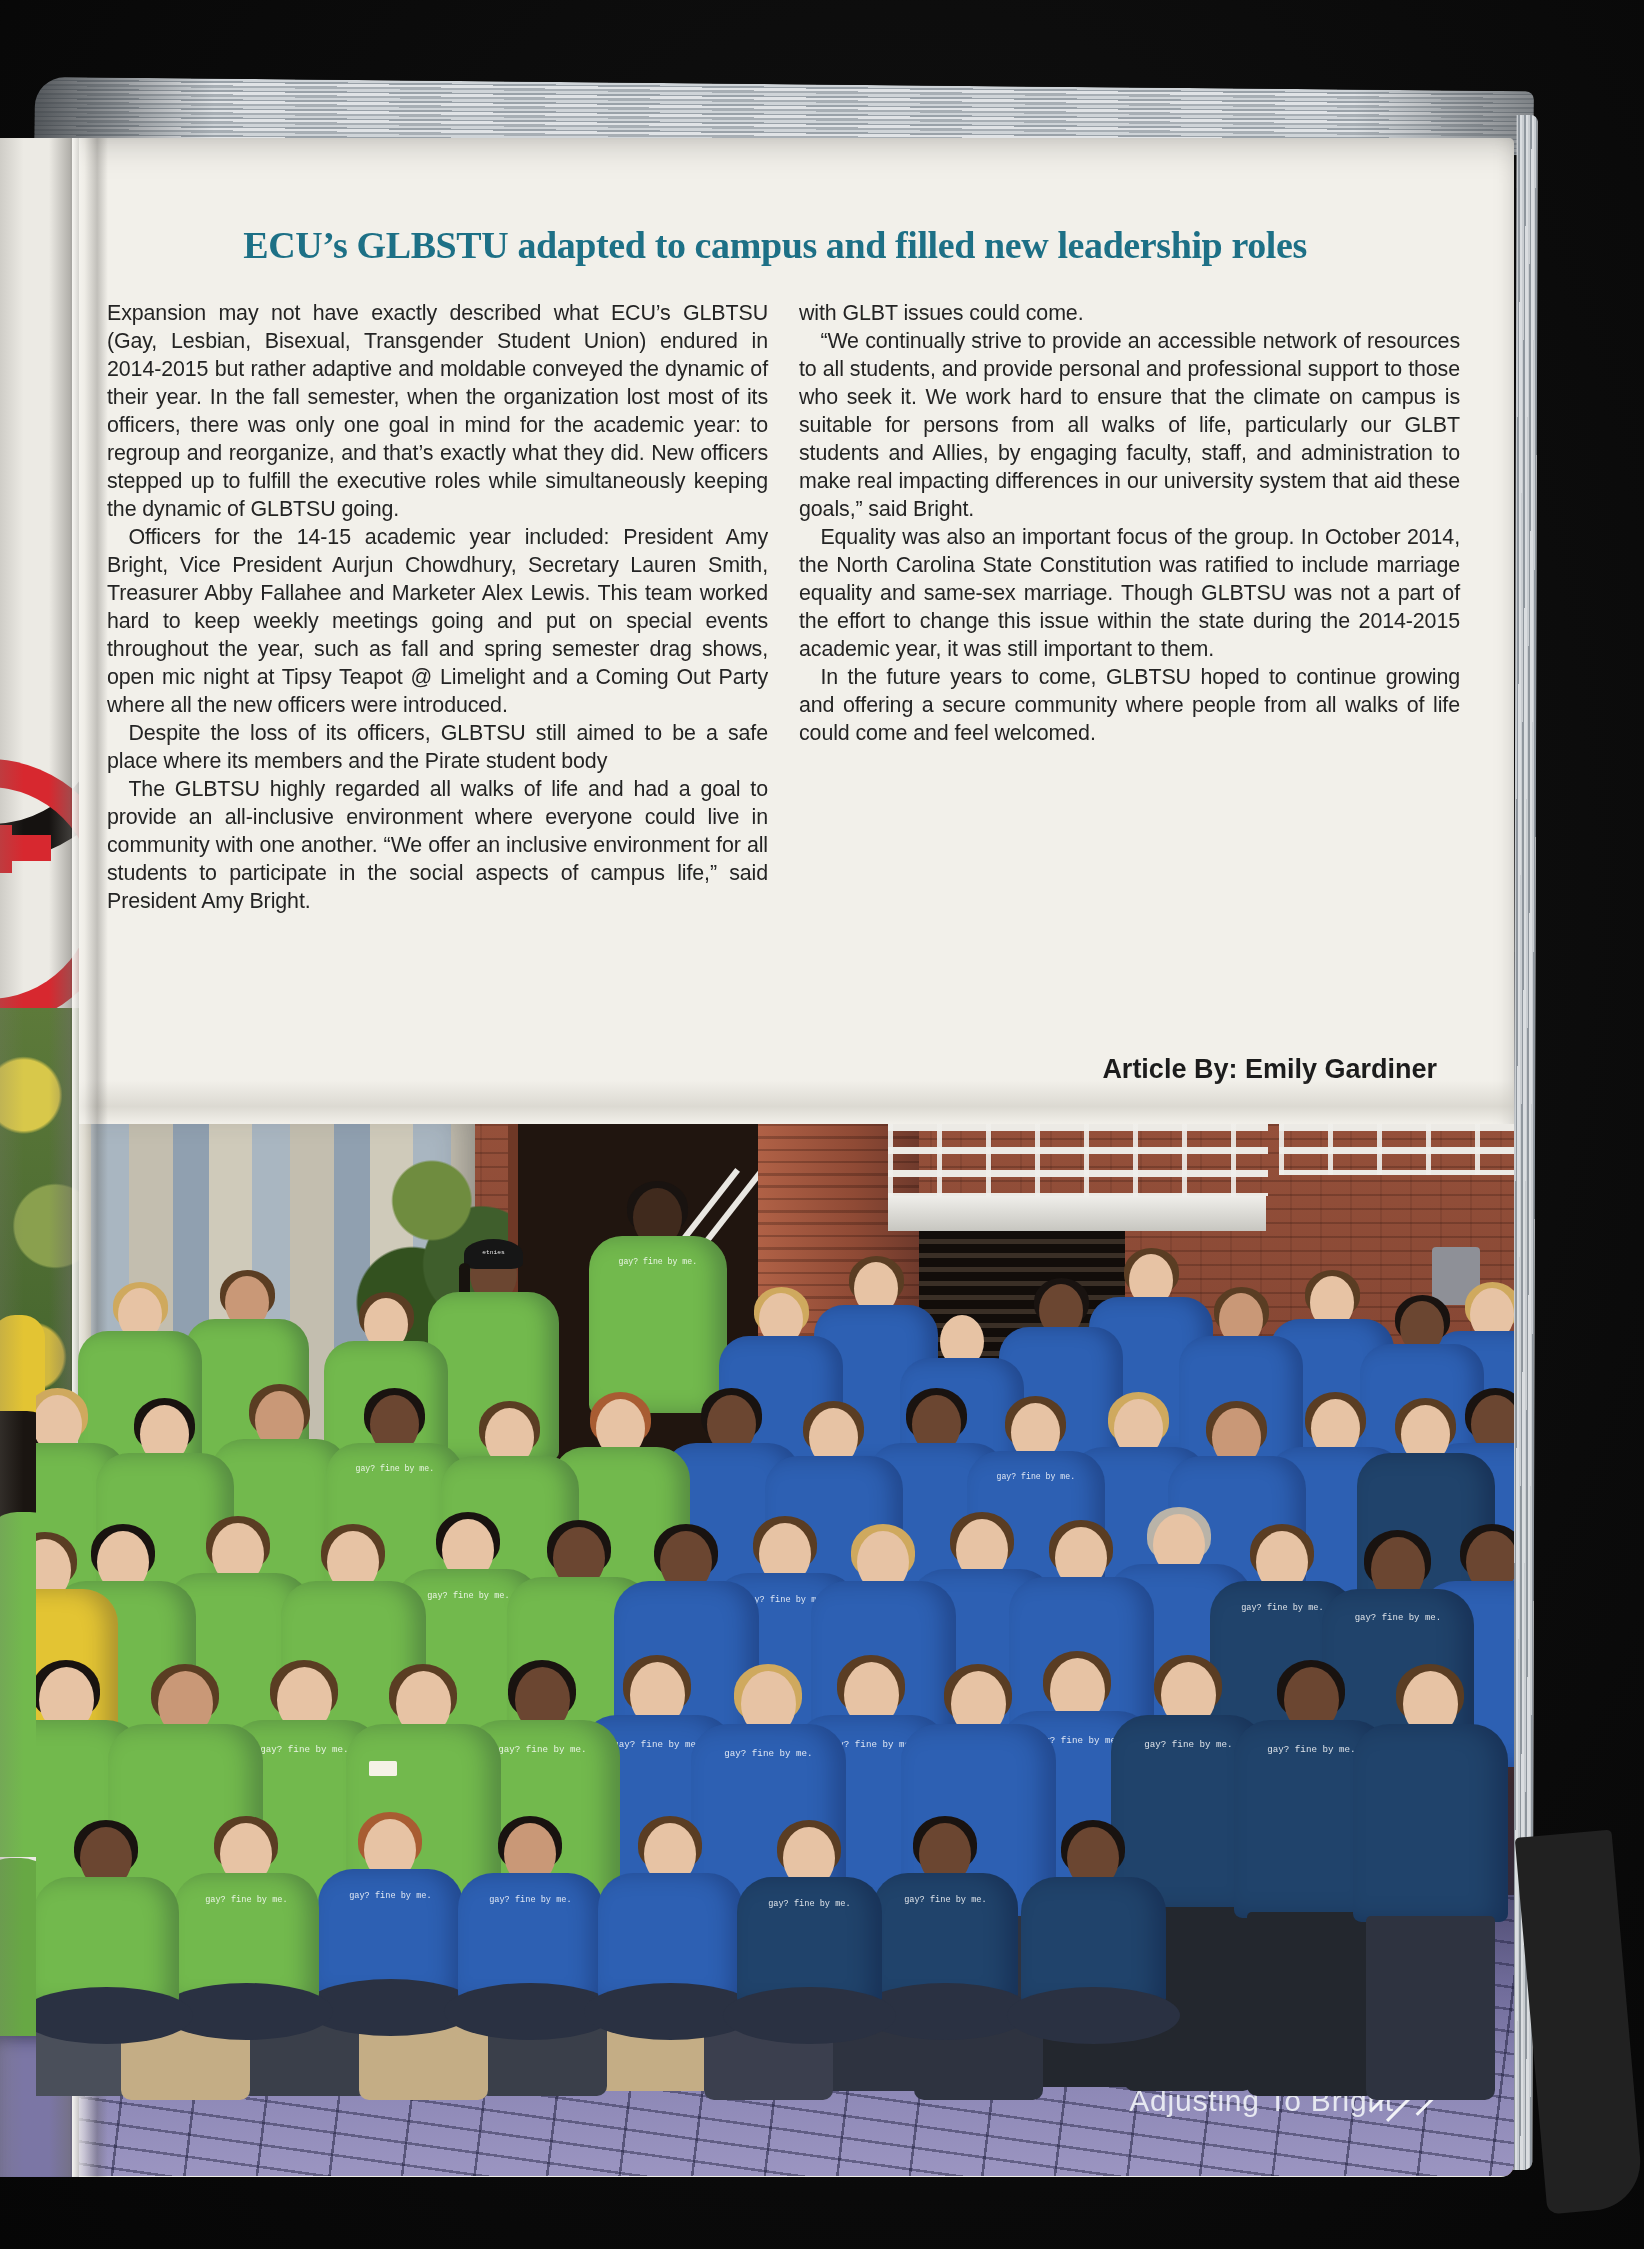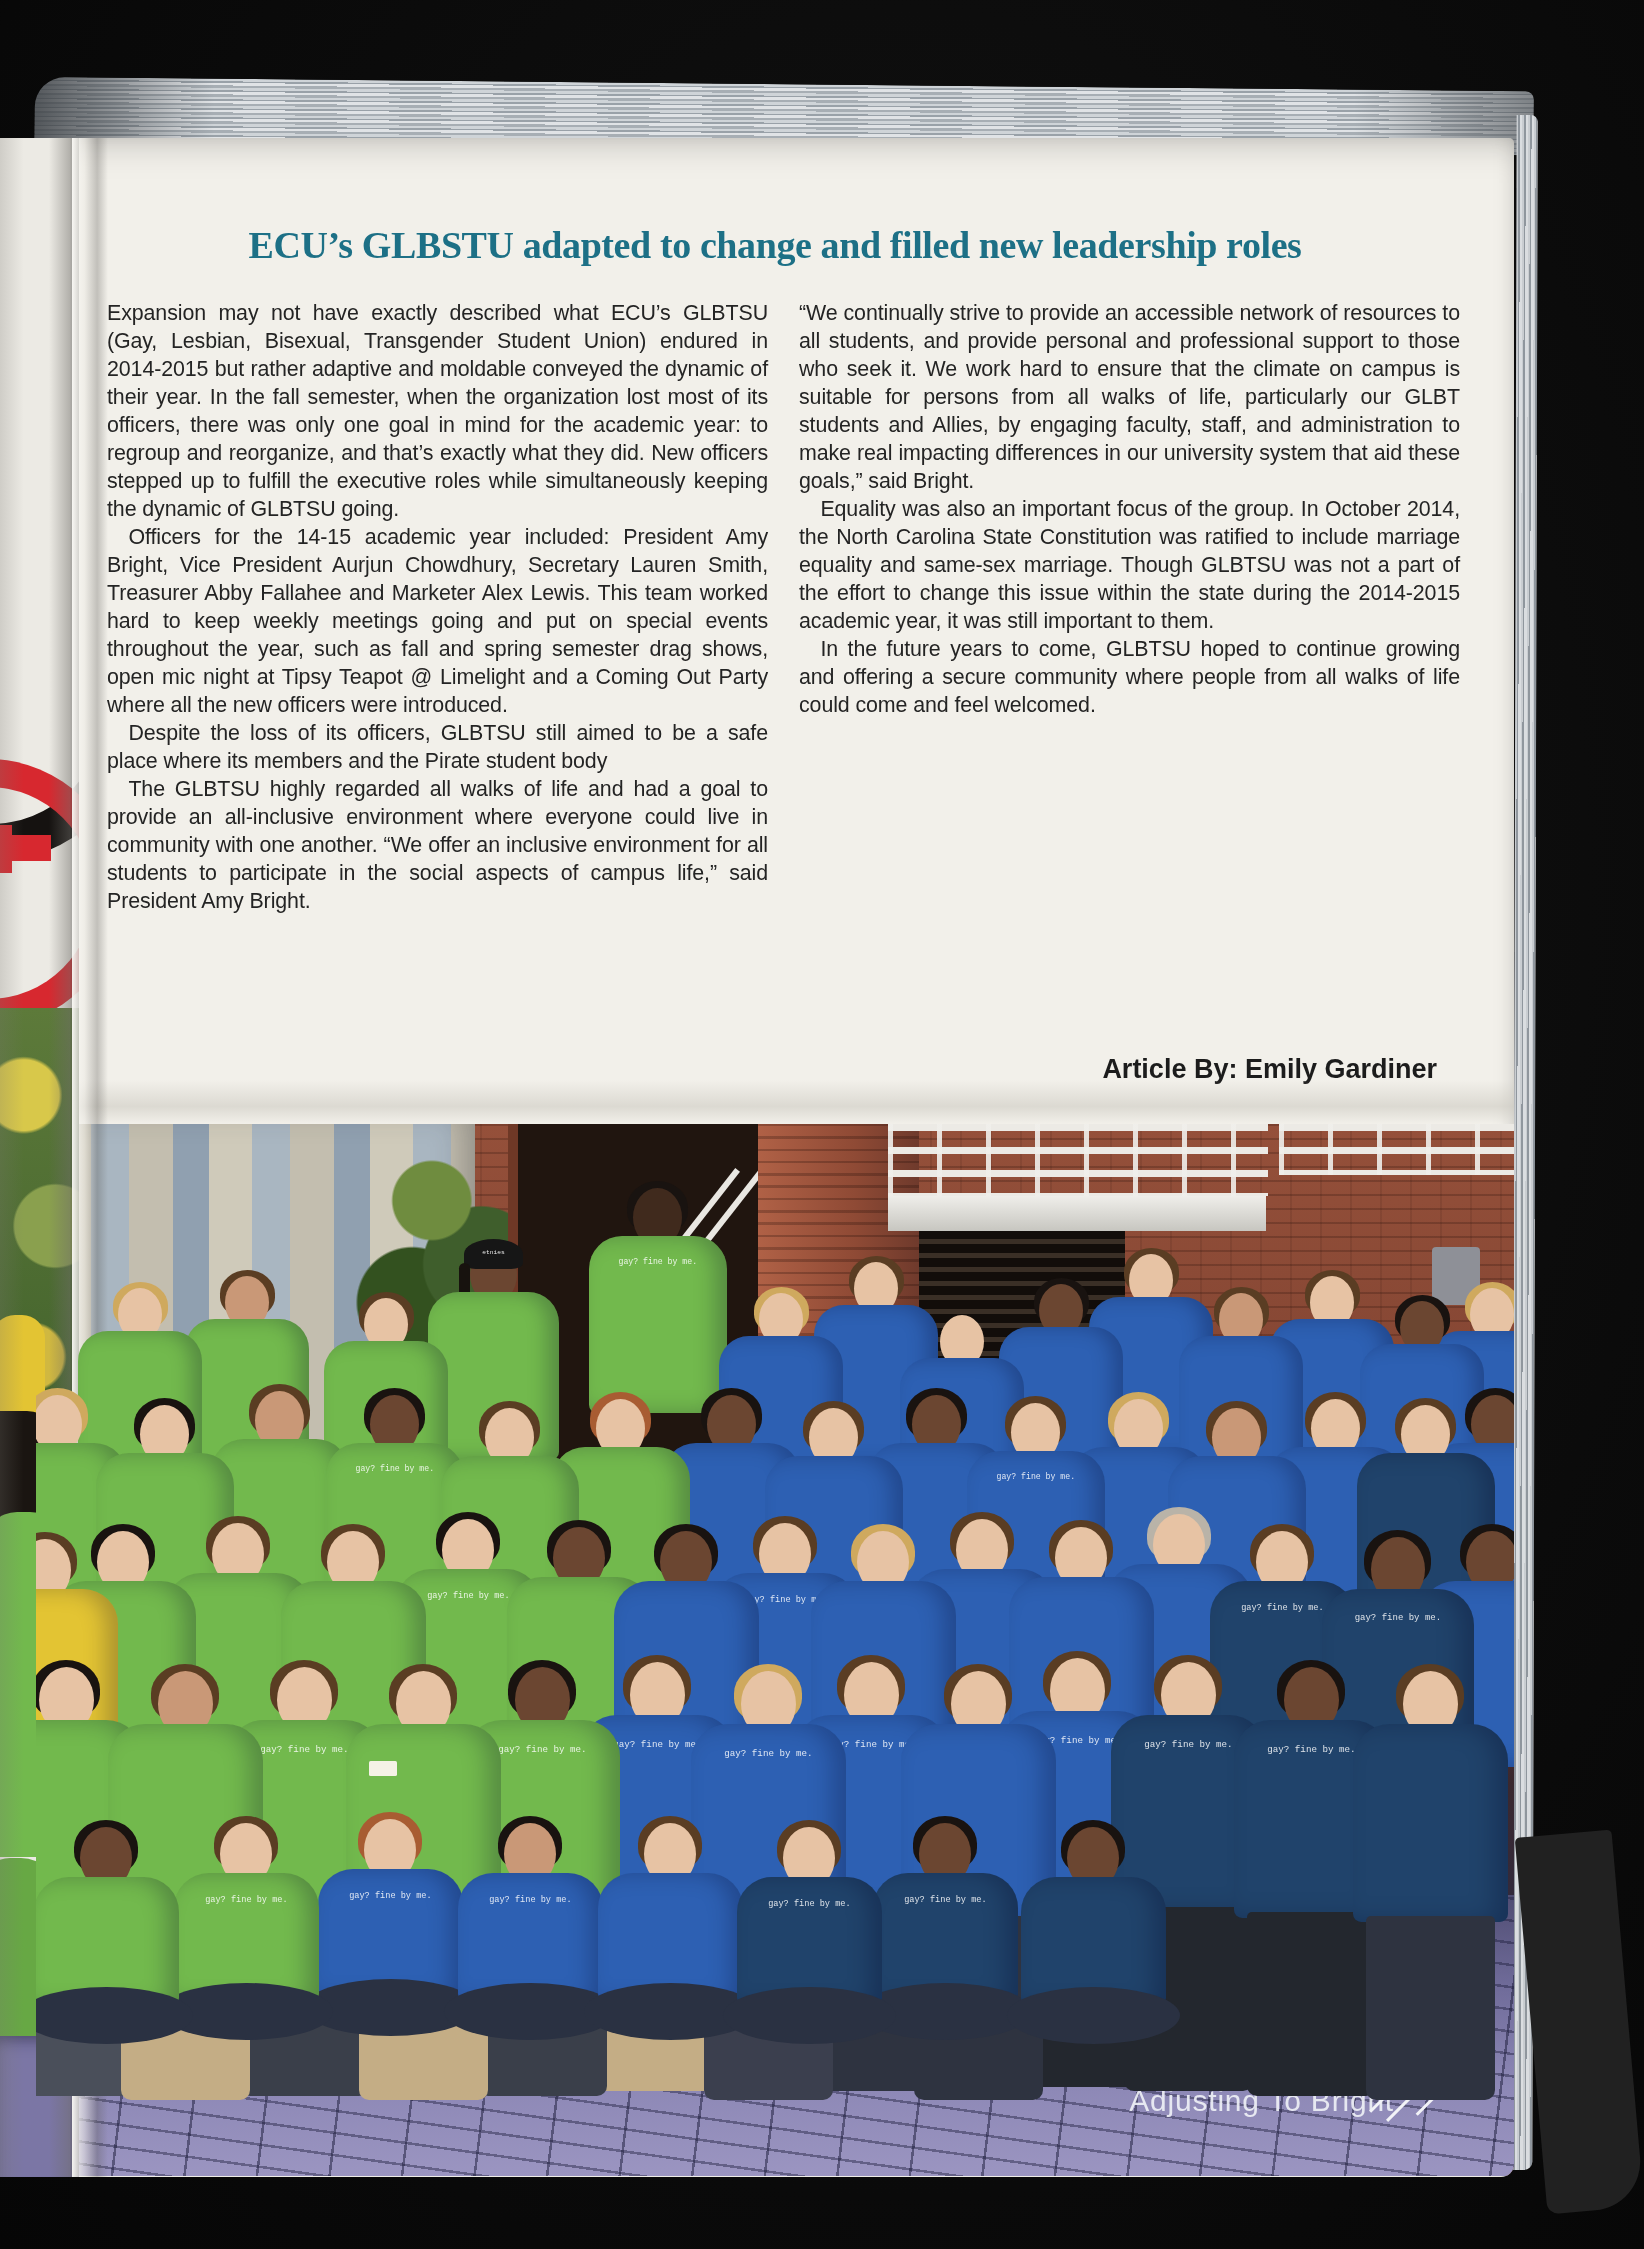--- a/index.html
+++ b/index.html
@@ -129,30 +129,31 @@
 </style>
 </head>
 <body>
 
 <div class="scan">
   <div class="stack-top"></div>
   <div class="stack-right"></div>
   <div class="cover-edge"></div>
 
   <div class="page">
-    <h1 class="page-title">ECU’s GLBSTU adapted to change and filled new leadership roles</h1>
+    <h1 class="page-title">ECU’s GLBSTU adapted to campus and filled new leadership roles</h1>
 
     <div class="columns">
       <div class="col">
           <p>Expansion may not have exactly described what ECU’s GLBTSU (Gay, Lesbian, Bisexual, Transgender Student Union) endured in 2014-2015 but rather adaptive and moldable conveyed the dynamic of their year. In the fall semester, when the organization lost most of its officers, there was only one goal in mind for the academic year: to regroup and reorganize, and that’s exactly what they did. New officers stepped up to fulfill the executive roles while simultaneously keeping the dynamic of GLBTSU going.</p>
           <p>Officers for the 14-15 academic year included: President Amy Bright, Vice President Aurjun Chowdhury, Secretary Lauren Smith, Treasurer Abby Fallahee and Marketer Alex Lewis. This team worked hard to keep weekly meetings going and put on special events throughout the year, such as fall and spring semester drag shows, open mic night at Tipsy Teapot @ Limelight and a Coming Out Party where all the new officers were introduced.</p>
           <p>Despite the loss of its officers, GLBTSU still aimed to be a safe place where its members and the Pirate student body</p>
           <p>The GLBTSU highly regarded all walks of life and had a goal to provide an all-inclusive environment where everyone could live in community with one another. “We offer an inclusive environment for all students to participate in the social aspects of campus life,” said President Amy Bright.</p>
         </div>
       <div class="col">
+          <p>with GLBT issues could come.</p>
           <p>“We continually strive to provide an accessible network of resources to all students, and provide personal and professional support to those who seek it. We work hard to ensure that the climate on campus is suitable for persons from all walks of life, particularly our GLBT students and Allies, by engaging faculty, staff, and administration to make real impacting differences in our university system that aid these goals,” said Bright.</p>
           <p>Equality was also an important focus of the group. In October 2014, the North Carolina State Constitution was ratified to include marriage equality and same-sex marriage. Though GLBTSU was not a part of the effort to change this issue within the state during the 2014-2015 academic year, it was still important to them.</p>
           <p>In the future years to come, GLBTSU hoped to continue growing and offering a secure community where people from all walks of life could come and feel welcomed.</p>
         </div>
     </div>
 
     <p class="byline">Article By: Emily Gardiner</p>
     <div class="ghost-band"></div>
 
     <div class="photo">

